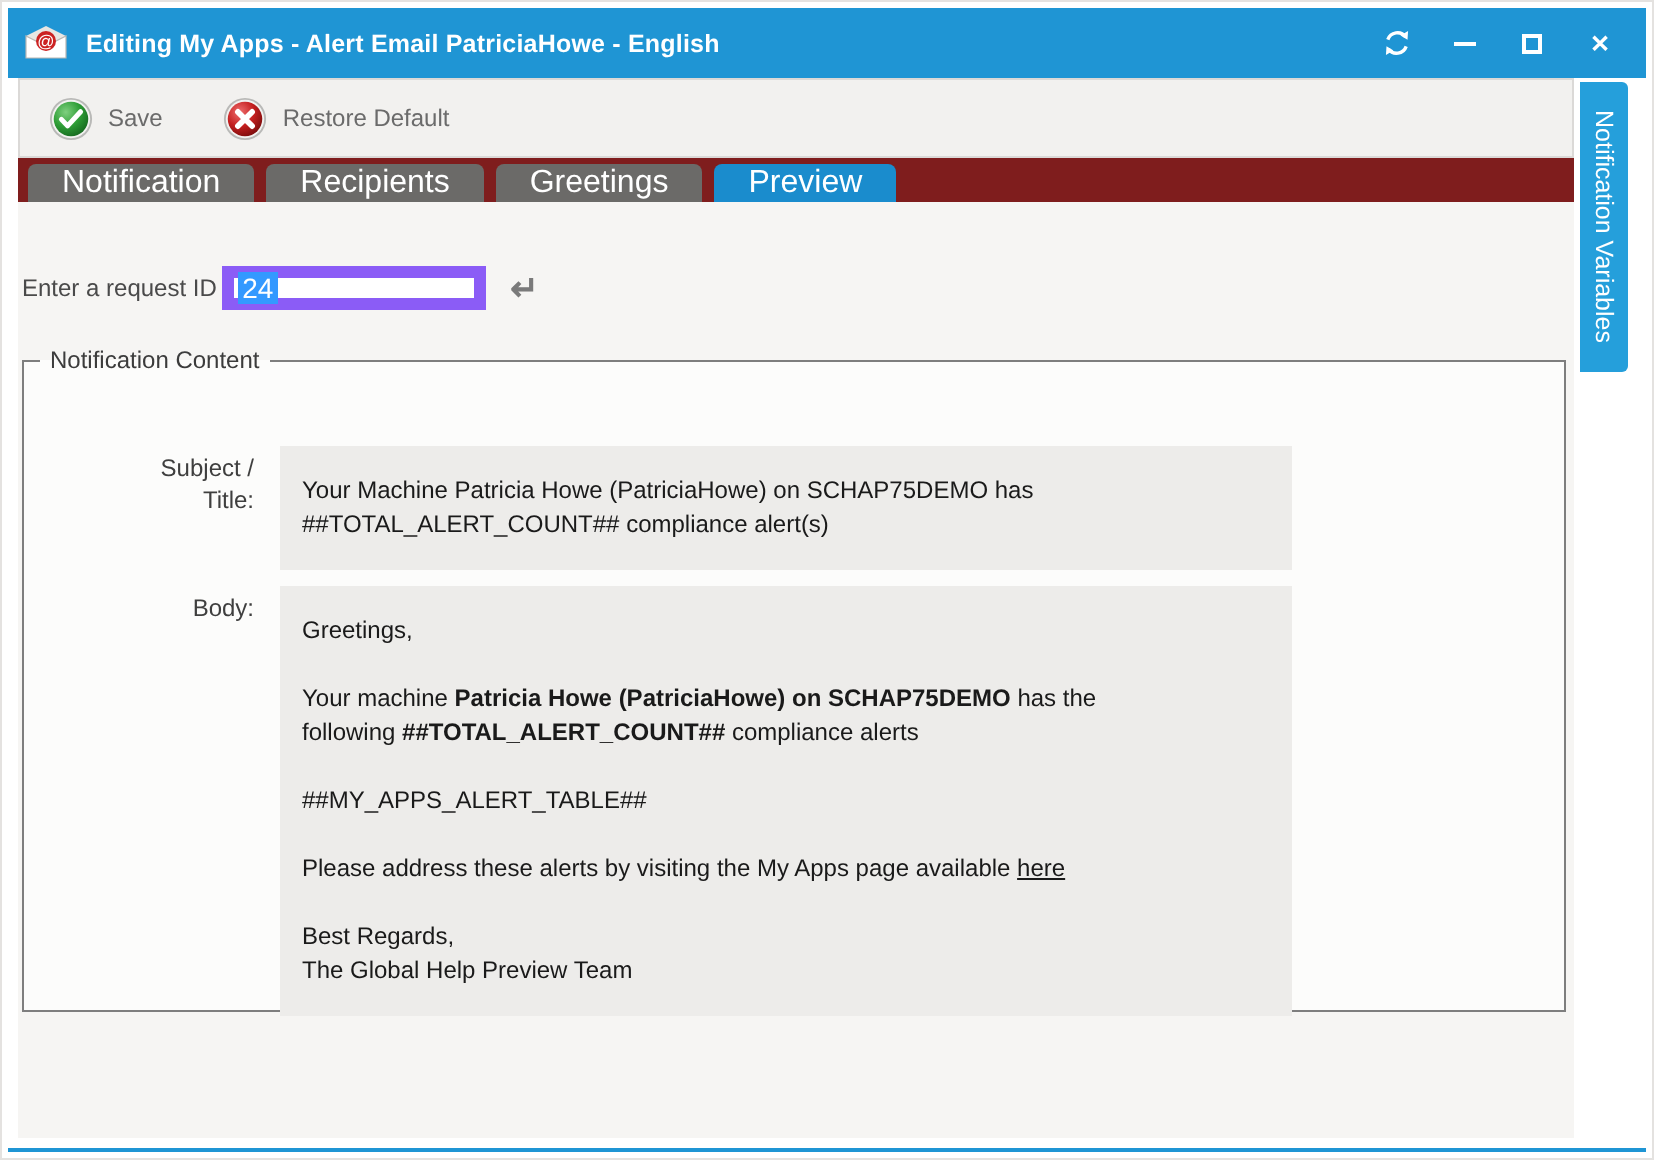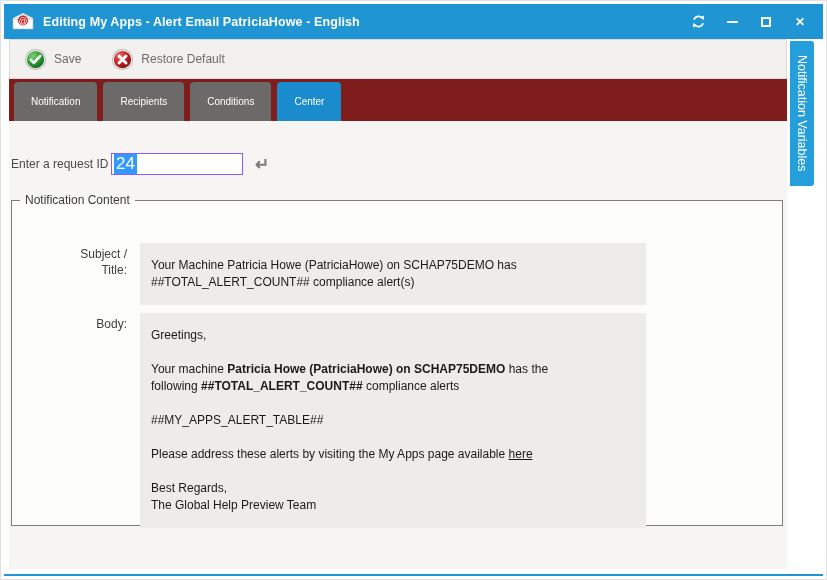--- a/index.html
+++ b/index.html
@@ -42,34 +42,34 @@
   .toolbar {
     height:40px; background:#f2f1ef; border:1px solid #dbd9d7;
     display:flex; align-items:center; padding:0 14px; gap:30px; flex:none;
   }
   .tool-btn { display:flex; align-items:center; gap:7px; color:#6b6b6b; font-size:12px; cursor:default; }
   .tool-btn svg { display:block; }
 
   
   .tabs { display:flex; gap:6px; margin:3px 0 0 5px; flex:none; }
   .tab {
-    height:39px; padding:0 17px; display:flex; align-items:center;
-    background:#6b6a68; color:#fff; font-size:10px;
+    height:19px; padding:0 17px; display:flex; align-items:center;
+    background:#6b6a68; color:#fff; font-size:16px;
     border-radius:4px 4px 0 0; cursor:default; white-space:nowrap;
   }
   .tab.active { background:#1a8ccd; }
 
   
   .tab-content { flex:1; position:relative; background:#f6f5f3; }
 
   .request-row { position:absolute; left:2px; top:31px; height:24px; display:flex; align-items:center; }
   .request-label { font-size:12px; color:#4a4a4a; white-space:nowrap; margin-right:2px; }
   .request-input {
-    width:132px; height:22px; background:#fff; border:1px solid #8b5cf6;
-    display:flex; align-items:center; padding:0 2px; font-size:17px; margin-left:-6px;
+    width:132px; height:22px; background:#fff; border:6px solid #8b5cf6;
+    display:flex; align-items:center; padding:0 2px; font-size:14px; margin-left:-6px;
   }
   .selected-text { background:#3399ff; color:#fff; padding:0 2px; }
   .enter-icon { color:#7a7a7a; font-size:17px; font-weight:bold; margin-left:12px; line-height:1; }
 
   fieldset.group {
     position:absolute; left:2px; right:4px; top:72px; height:333px;
     border:1px solid #7e7e7e; background:#fcfcfb; padding:0 0 0 0;
   }
   fieldset.group legend { margin-left:8px; padding:0 5px; font-size:12px; color:#3c3c3c; }
 
@@ -153,22 +153,22 @@
             <circle cx="12" cy="12" r="9" fill="url(#rGrad)"></circle>
             <path d="M8.3 8.3 L15.7 15.7 M15.7 8.3 L8.3 15.7" fill="none" stroke="#fff" stroke-width="3" stroke-linecap="round"></path>
           </svg>
           <span>Restore Default</span>
         </div>
       </div>
 
       <div class="tabs">
         <div class="tab">Notification</div>
         <div class="tab">Recipients</div>
-        <div class="tab">Conditions</div>
-        <div class="tab active">Center</div>
+        <div class="tab">Greetings</div>
+        <div class="tab active">Preview</div>
       </div>
 
       <div class="tab-content">
 
         <div class="request-row">
           <span class="request-label">Enter a request ID t</span>
           <div class="request-input">
             <span class="selected-text">24</span>
           </div>
           <span class="enter-icon">↵</span>

